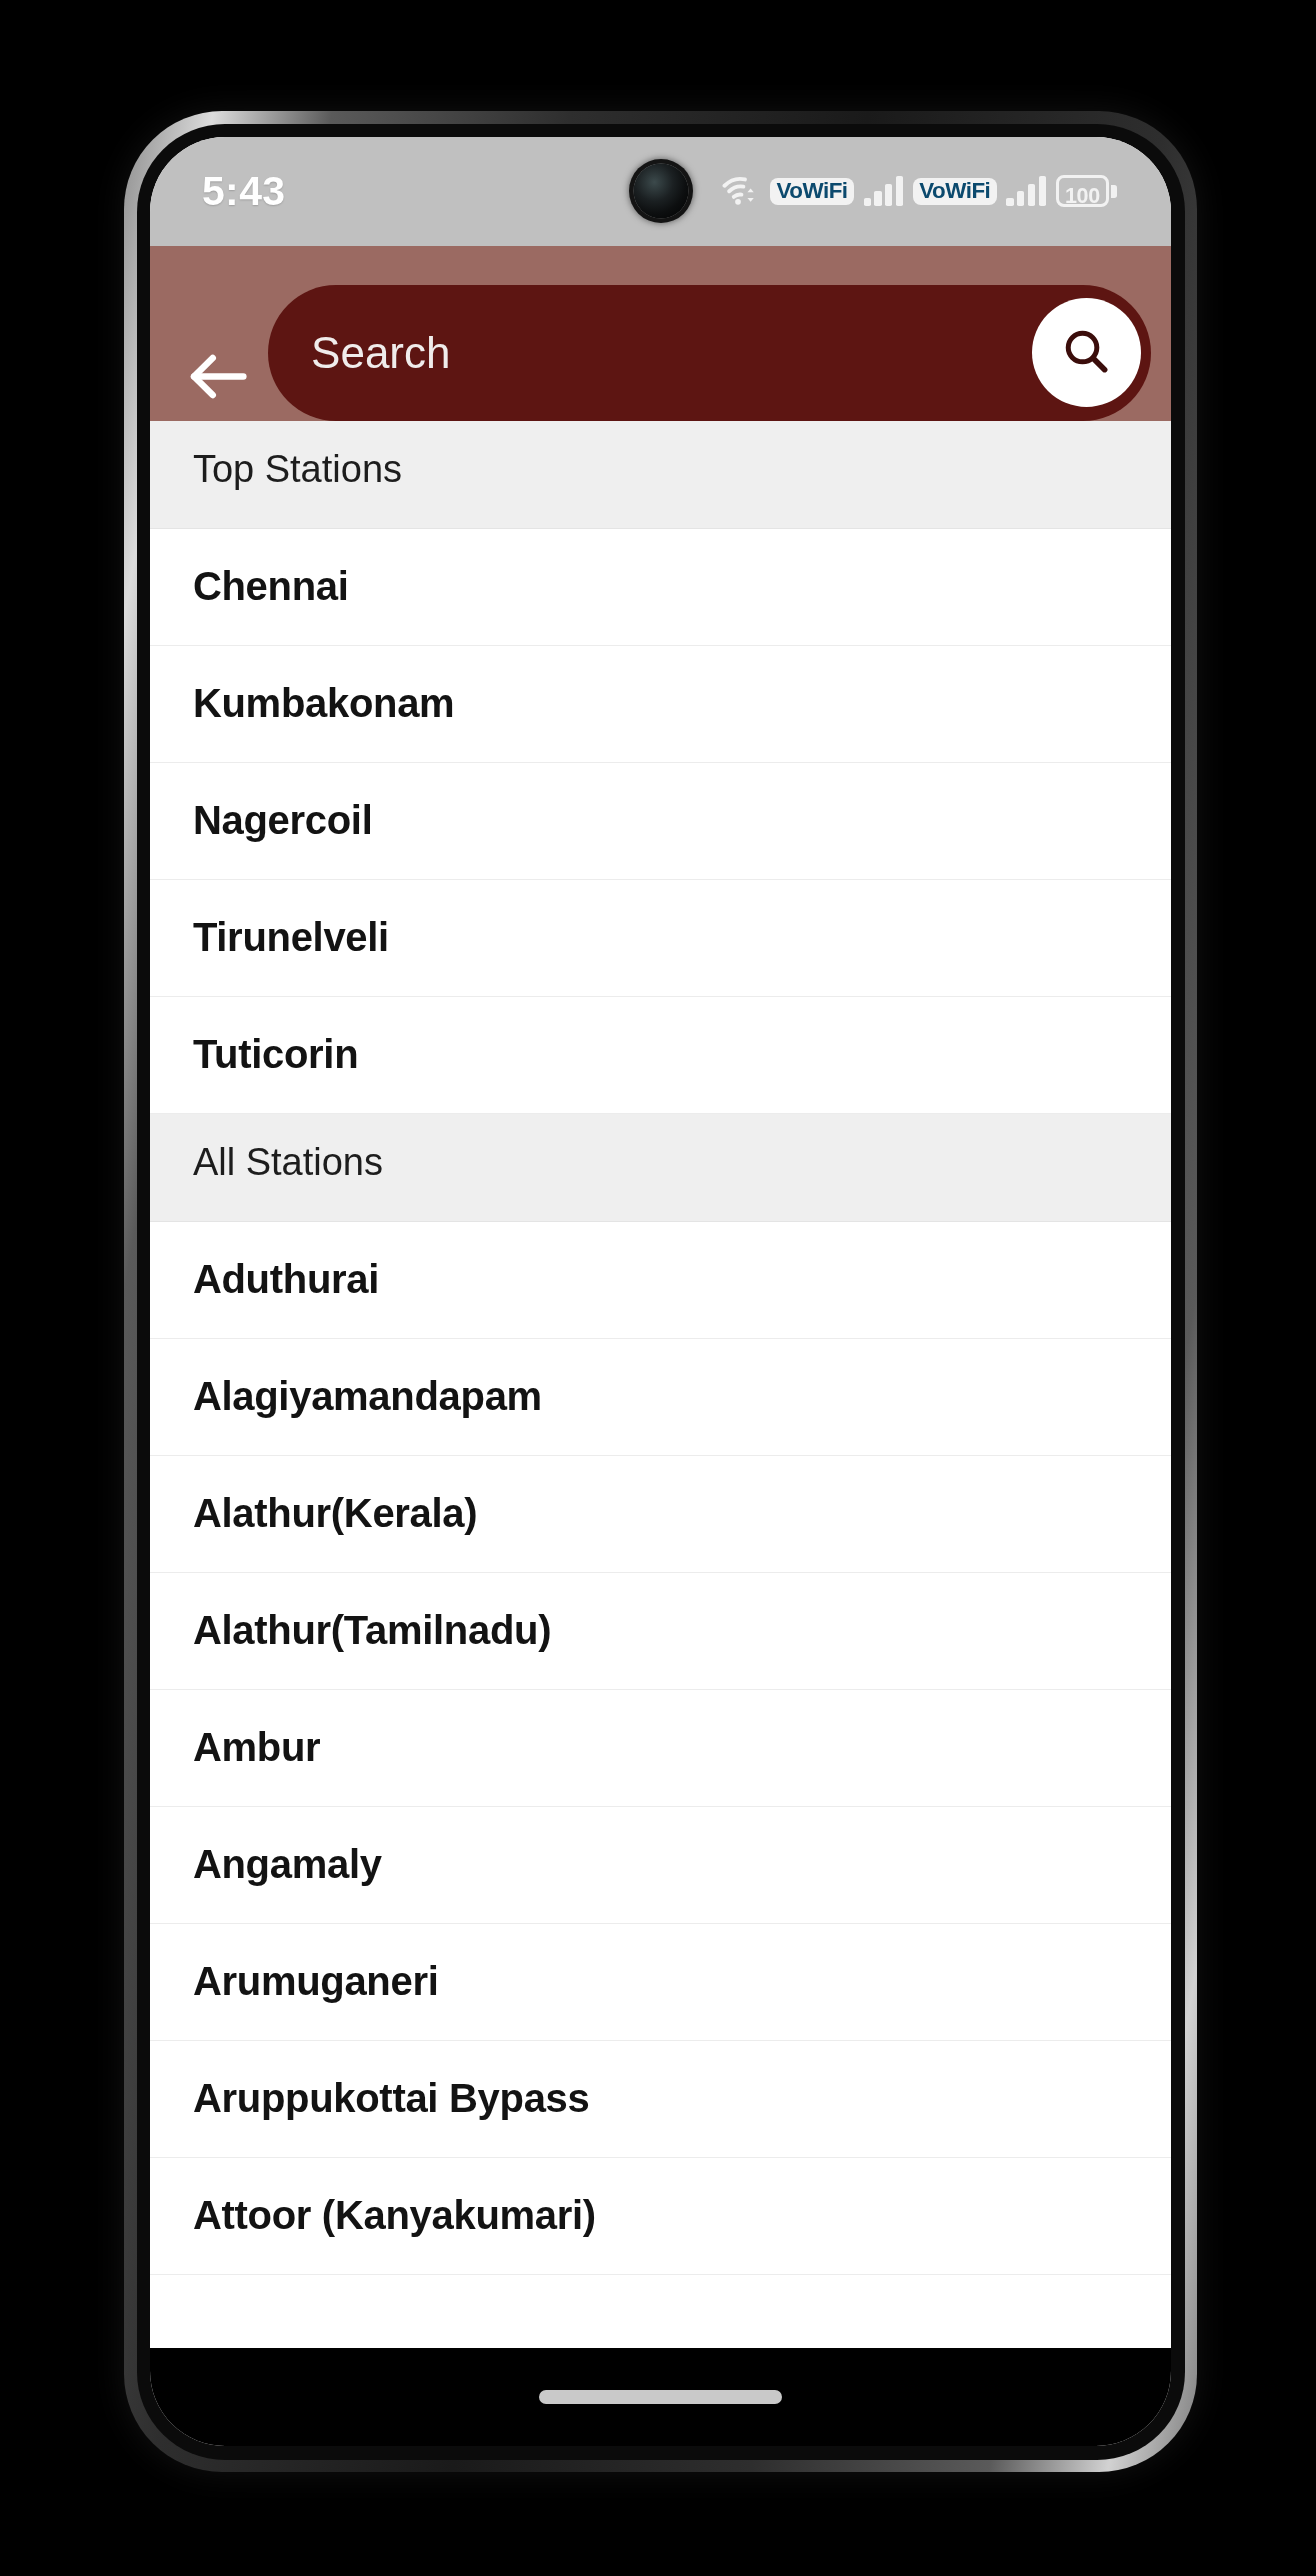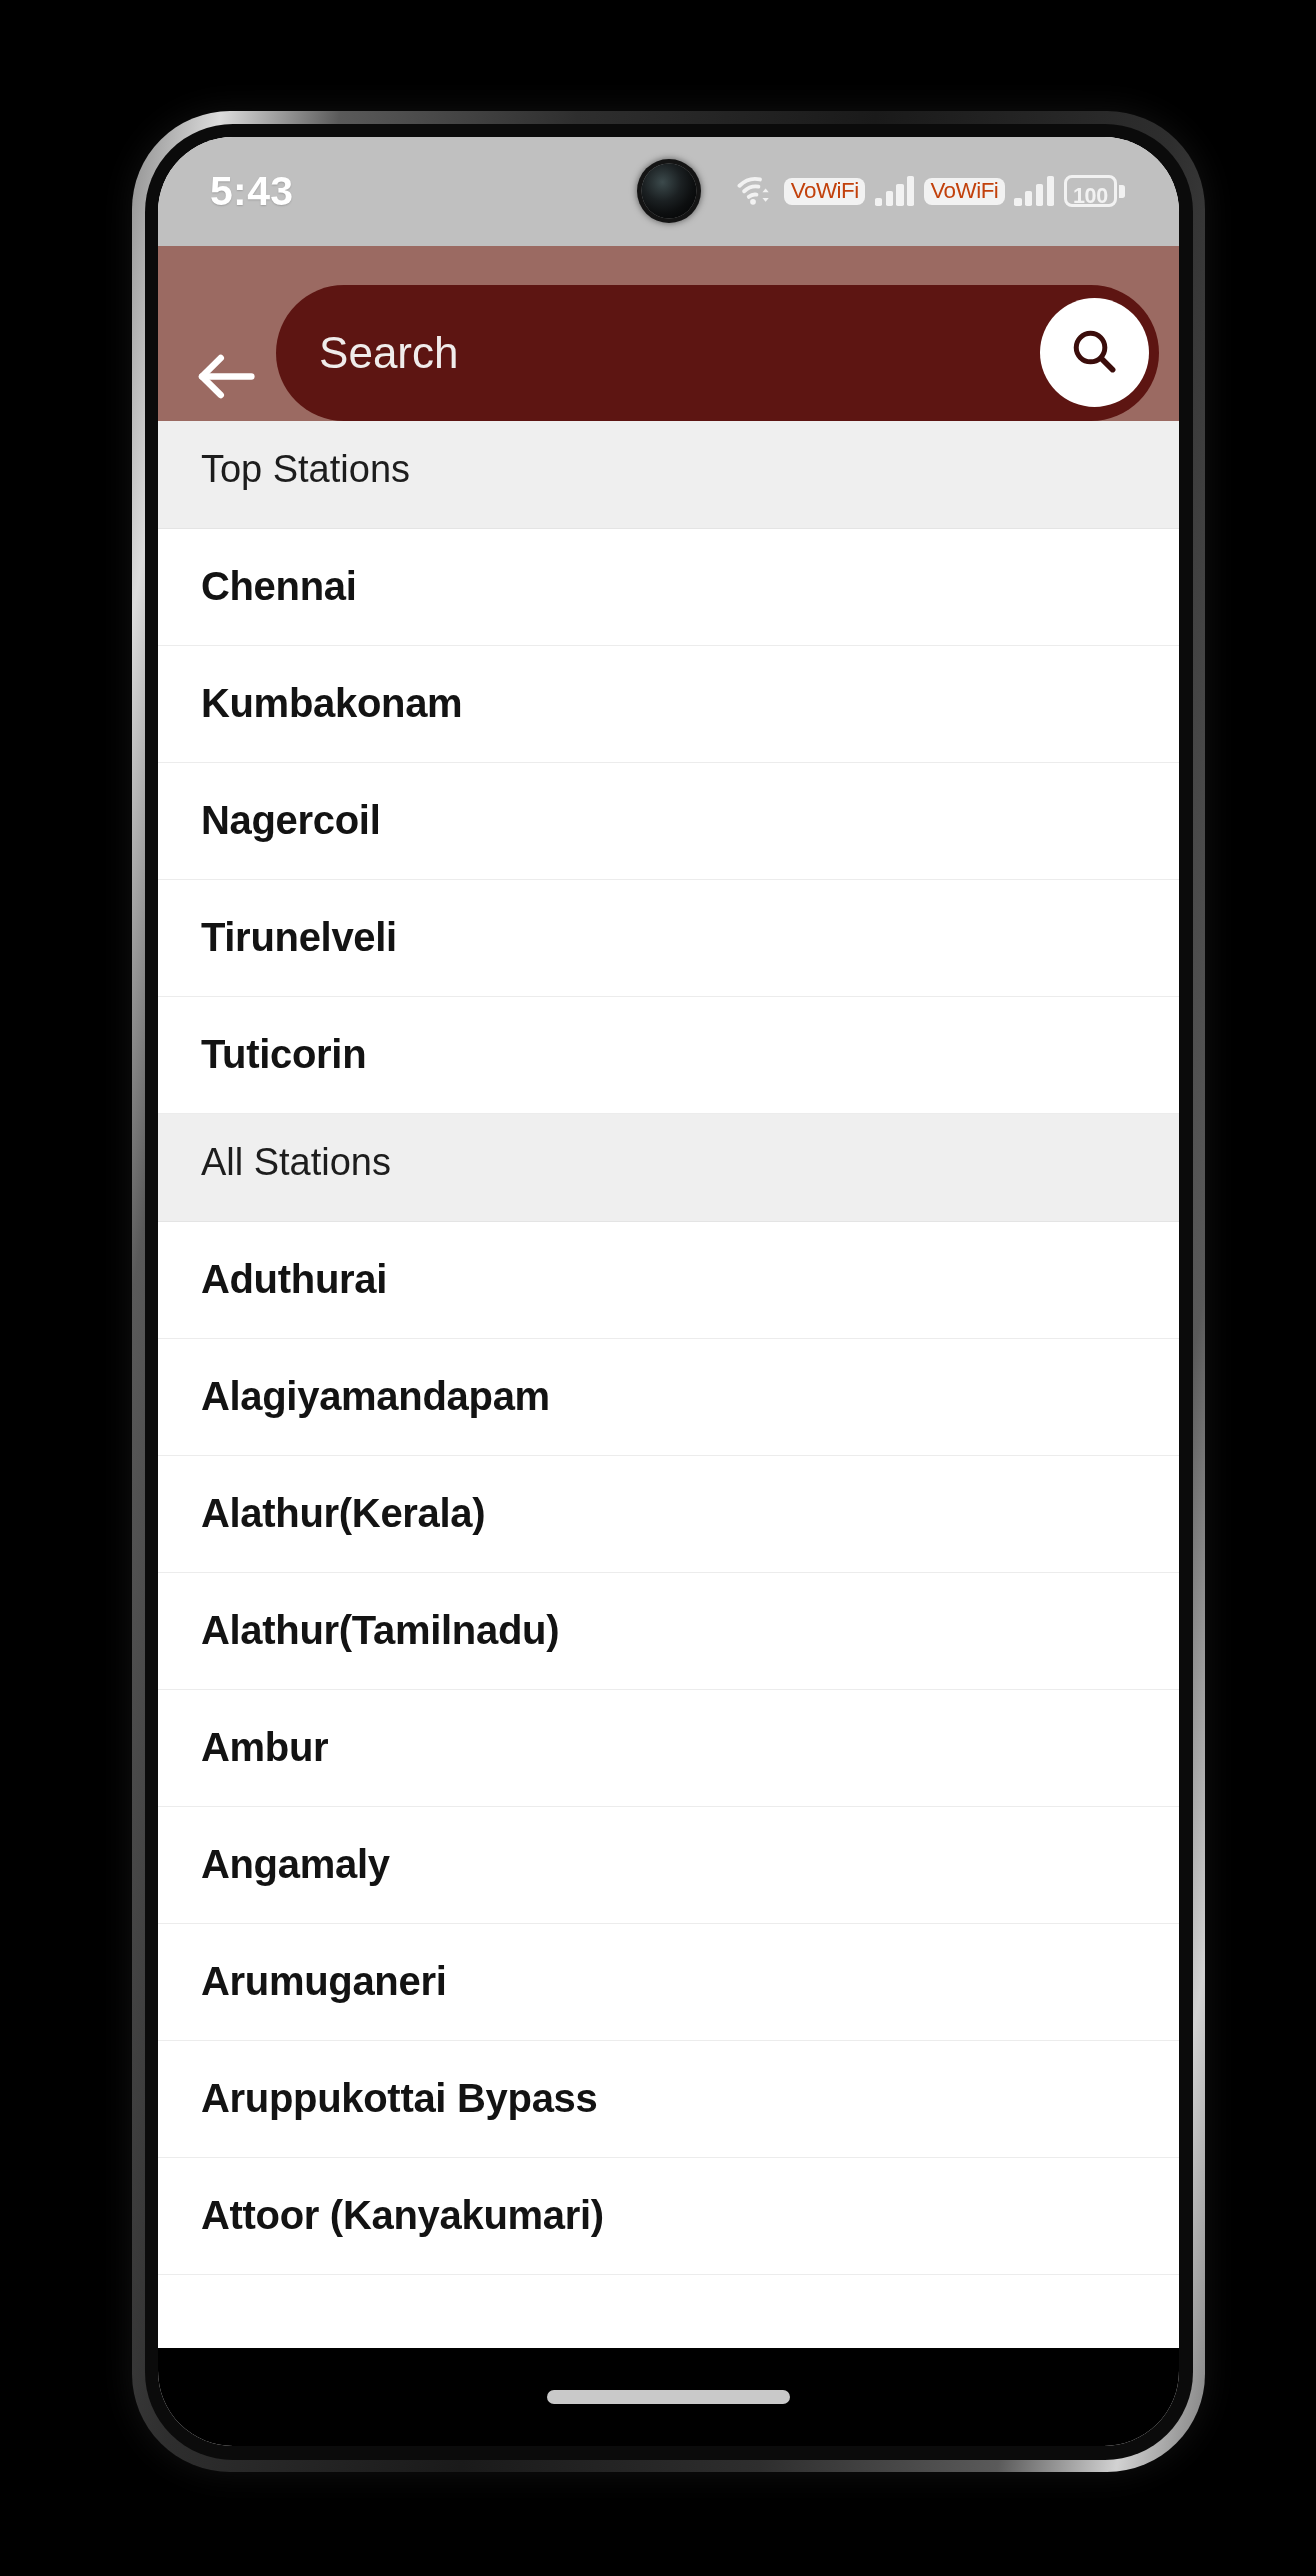--- a/index.html
+++ b/index.html
@@ -1,21 +1,21 @@
 <!DOCTYPE html>
 <html style="font-size:14.3px"><head>
 <meta charset="utf-8">
 <style>
   * { margin:0; padding:0; box-sizing:border-box; }
   html,body { width:1317px; height:2576px; background:#000; overflow:hidden; }
   body { font-family:"Liberation Sans", sans-serif; }
 
   
   #phone-frame{
-    position:absolute; left:132px; top:111px;
+    position:absolute; left:124px; top:111px;
     width:1073px; height:2361px;
     border-radius:98px;
     background:linear-gradient(100deg,#8d8d8d 0%,#dcdcdc 6%,#5a5a5a 14%,#2e2e2e 30%,
                                #1a1a1a 50%,#2e2e2e 70%,#5a5a5a 86%,#d2d2d2 94%,#7e7e7e 100%);
     padding:12.5px;
     box-shadow:0 0 34px rgba(255,255,255,.07);
   }
   #phone-bezel{
     width:100%; height:100%;
     border-radius:88px;
@@ -55,22 +55,22 @@
     position:absolute; left:50%; top:50%;
     transform:translate(-50%,-50%);
     width:55px; height:55px; border-radius:50%;
     background:radial-gradient(circle at 38% 34%, #3c4a4c 0%, #1b2022 38%, #0d0f10 62%, #000 100%);
     box-shadow:0 0 0 4.5px #141414, 0 0 7.2px 4.5px rgba(0,0,0,.55);
   }
   #status-icons{
     margin-left:auto; display:flex; align-items:center; gap:9.8px;
   }
   .vowifi-badge{
-    background:#f2f2f2; color:#c2410c;
-    font-size:22.4px; font-weight:400;
+    background:#f2f2f2; color:#0c4a6e;
+    font-size:22.4px; font-weight:700;
     padding:1.8px 6.3px 2.7px; border-radius:8px;
     line-height:1; letter-spacing:-0.5px;
   }
   .signal-bars{ display:flex; align-items:flex-end; gap:3.6px; height:30px; }
   .signal-bars i{ display:block; width:7.2px; background:#f2f2f2; border-radius:1.8px; }
   .signal-bars i:nth-child(1){ height:8px; }
   .signal-bars i:nth-child(2){ height:15px; }
   .signal-bars i:nth-child(3){ height:22.4px; }
   .signal-bars i:nth-child(4){ height:30px; }
   #battery-icon{ display:flex; align-items:center; }

